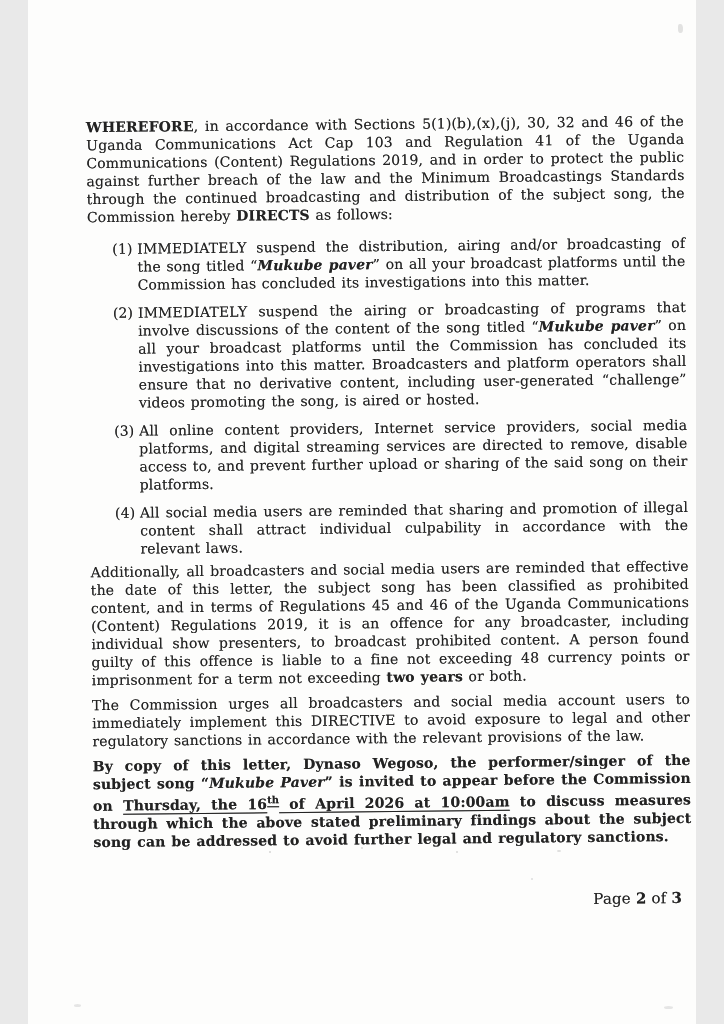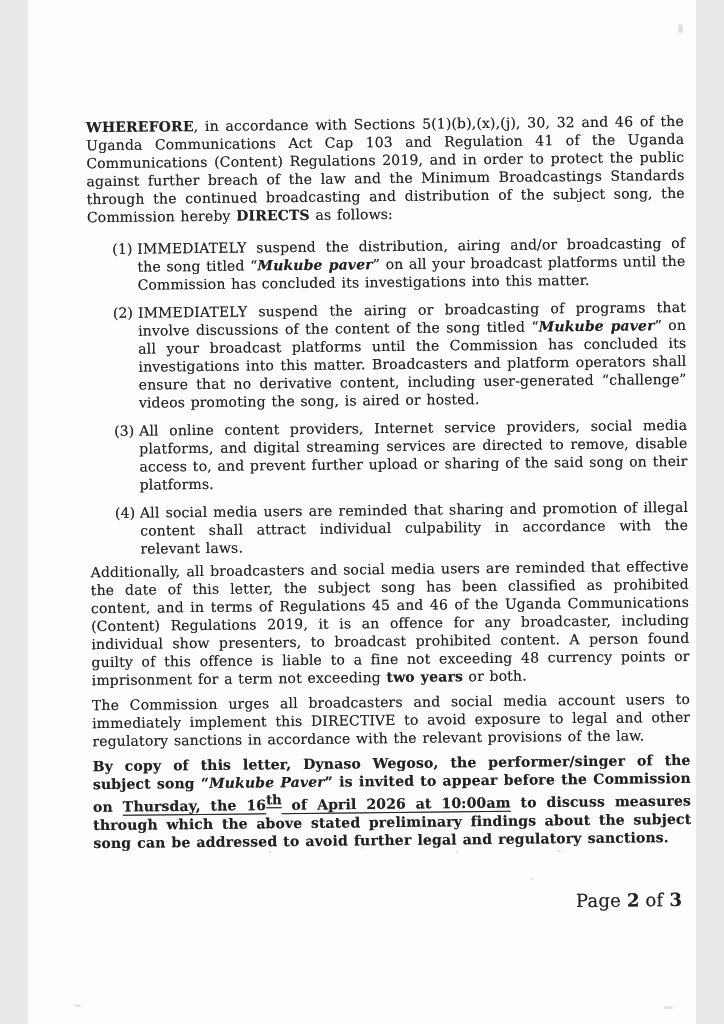--- a/index.html
+++ b/index.html
@@ -55,26 +55,26 @@
     white-space: nowrap;
   }
   .item-body {
     flex: 1 1 auto;
     text-align: justify;
   }
   .seg { }
   .b { font-weight: bold; }
   .i { font-style: italic; }
   .u { text-decoration: underline; text-decoration-thickness: 1.4px; text-underline-offset: 2.5px; }
-  .sup { font-size: 13px; vertical-align: super; letter-spacing: 0; }
+  .sup { font-size: 10px; vertical-align: super; letter-spacing: 0; }
   .page-number {
     position: absolute;
     top: 892px;
     right: 74px;
-    font-size: 18px;
+    font-size: 15px;
     letter-spacing: 0.2px;
     text-shadow: 0 0 0.4px rgba(20,20,20,0.5);
   }
   
   .artifact {
     position: absolute;
     background: #aeaeae;
     border-radius: 50%;
     pointer-events: none;
   }

